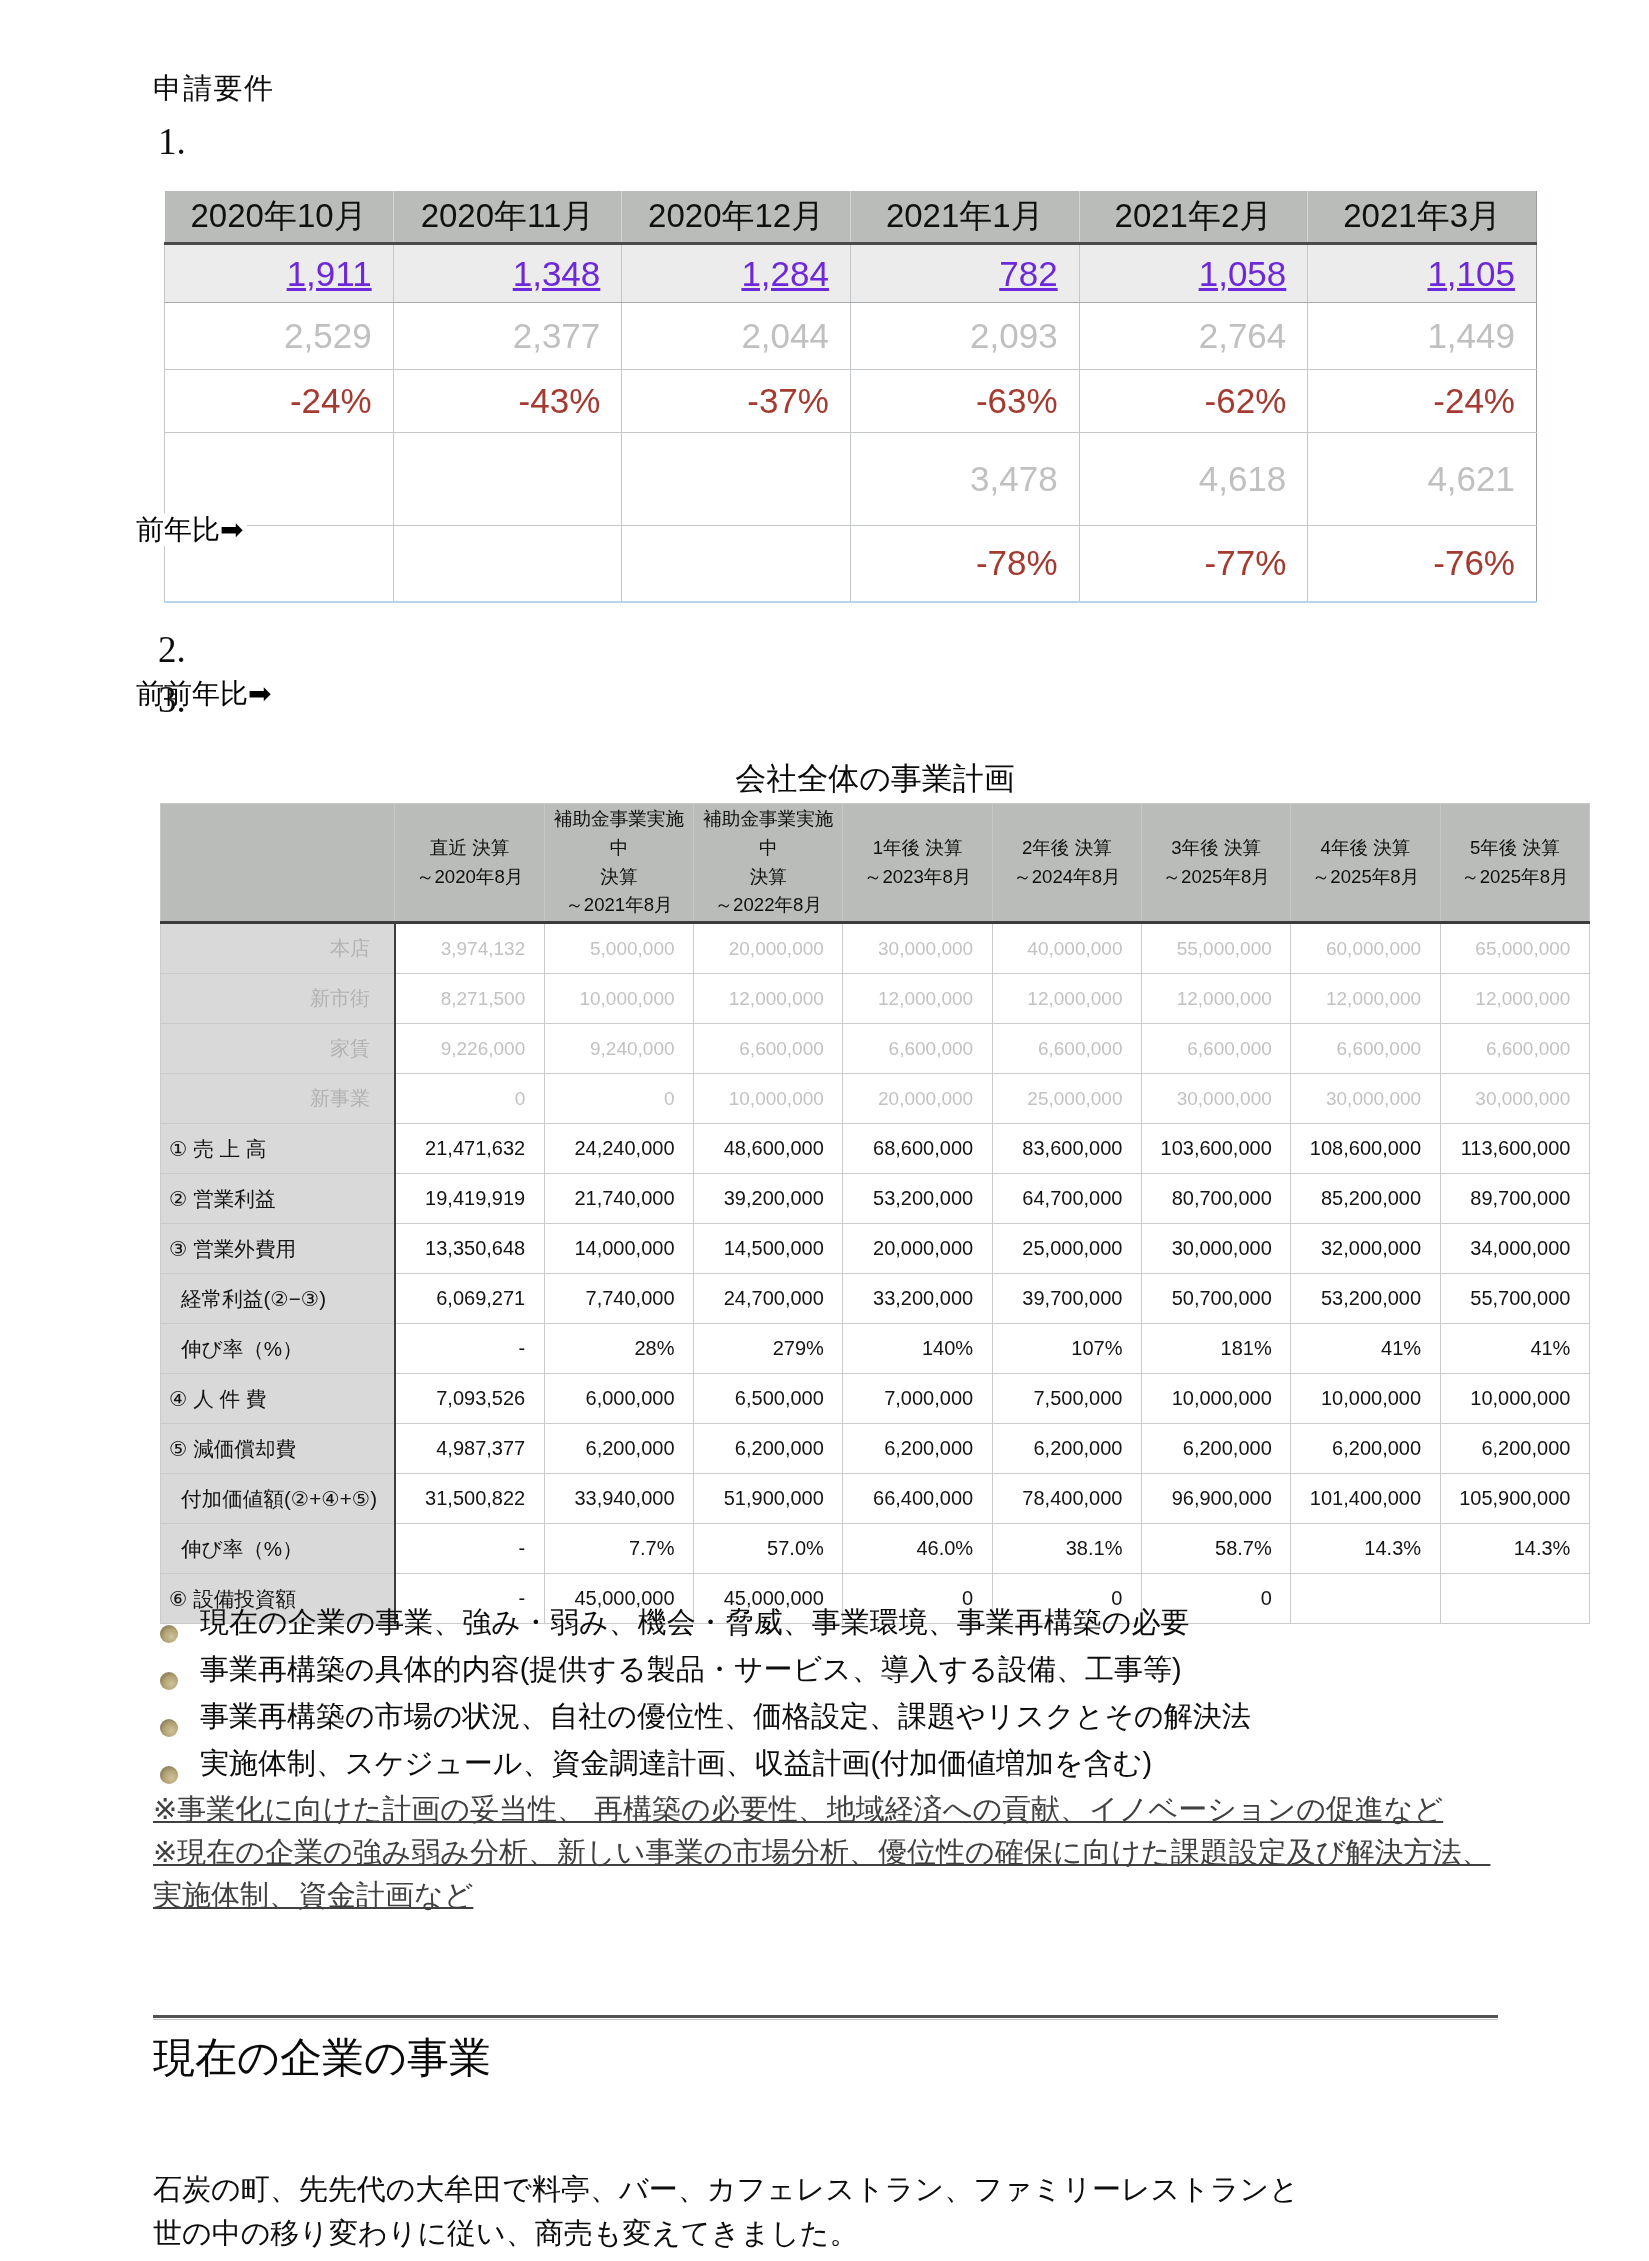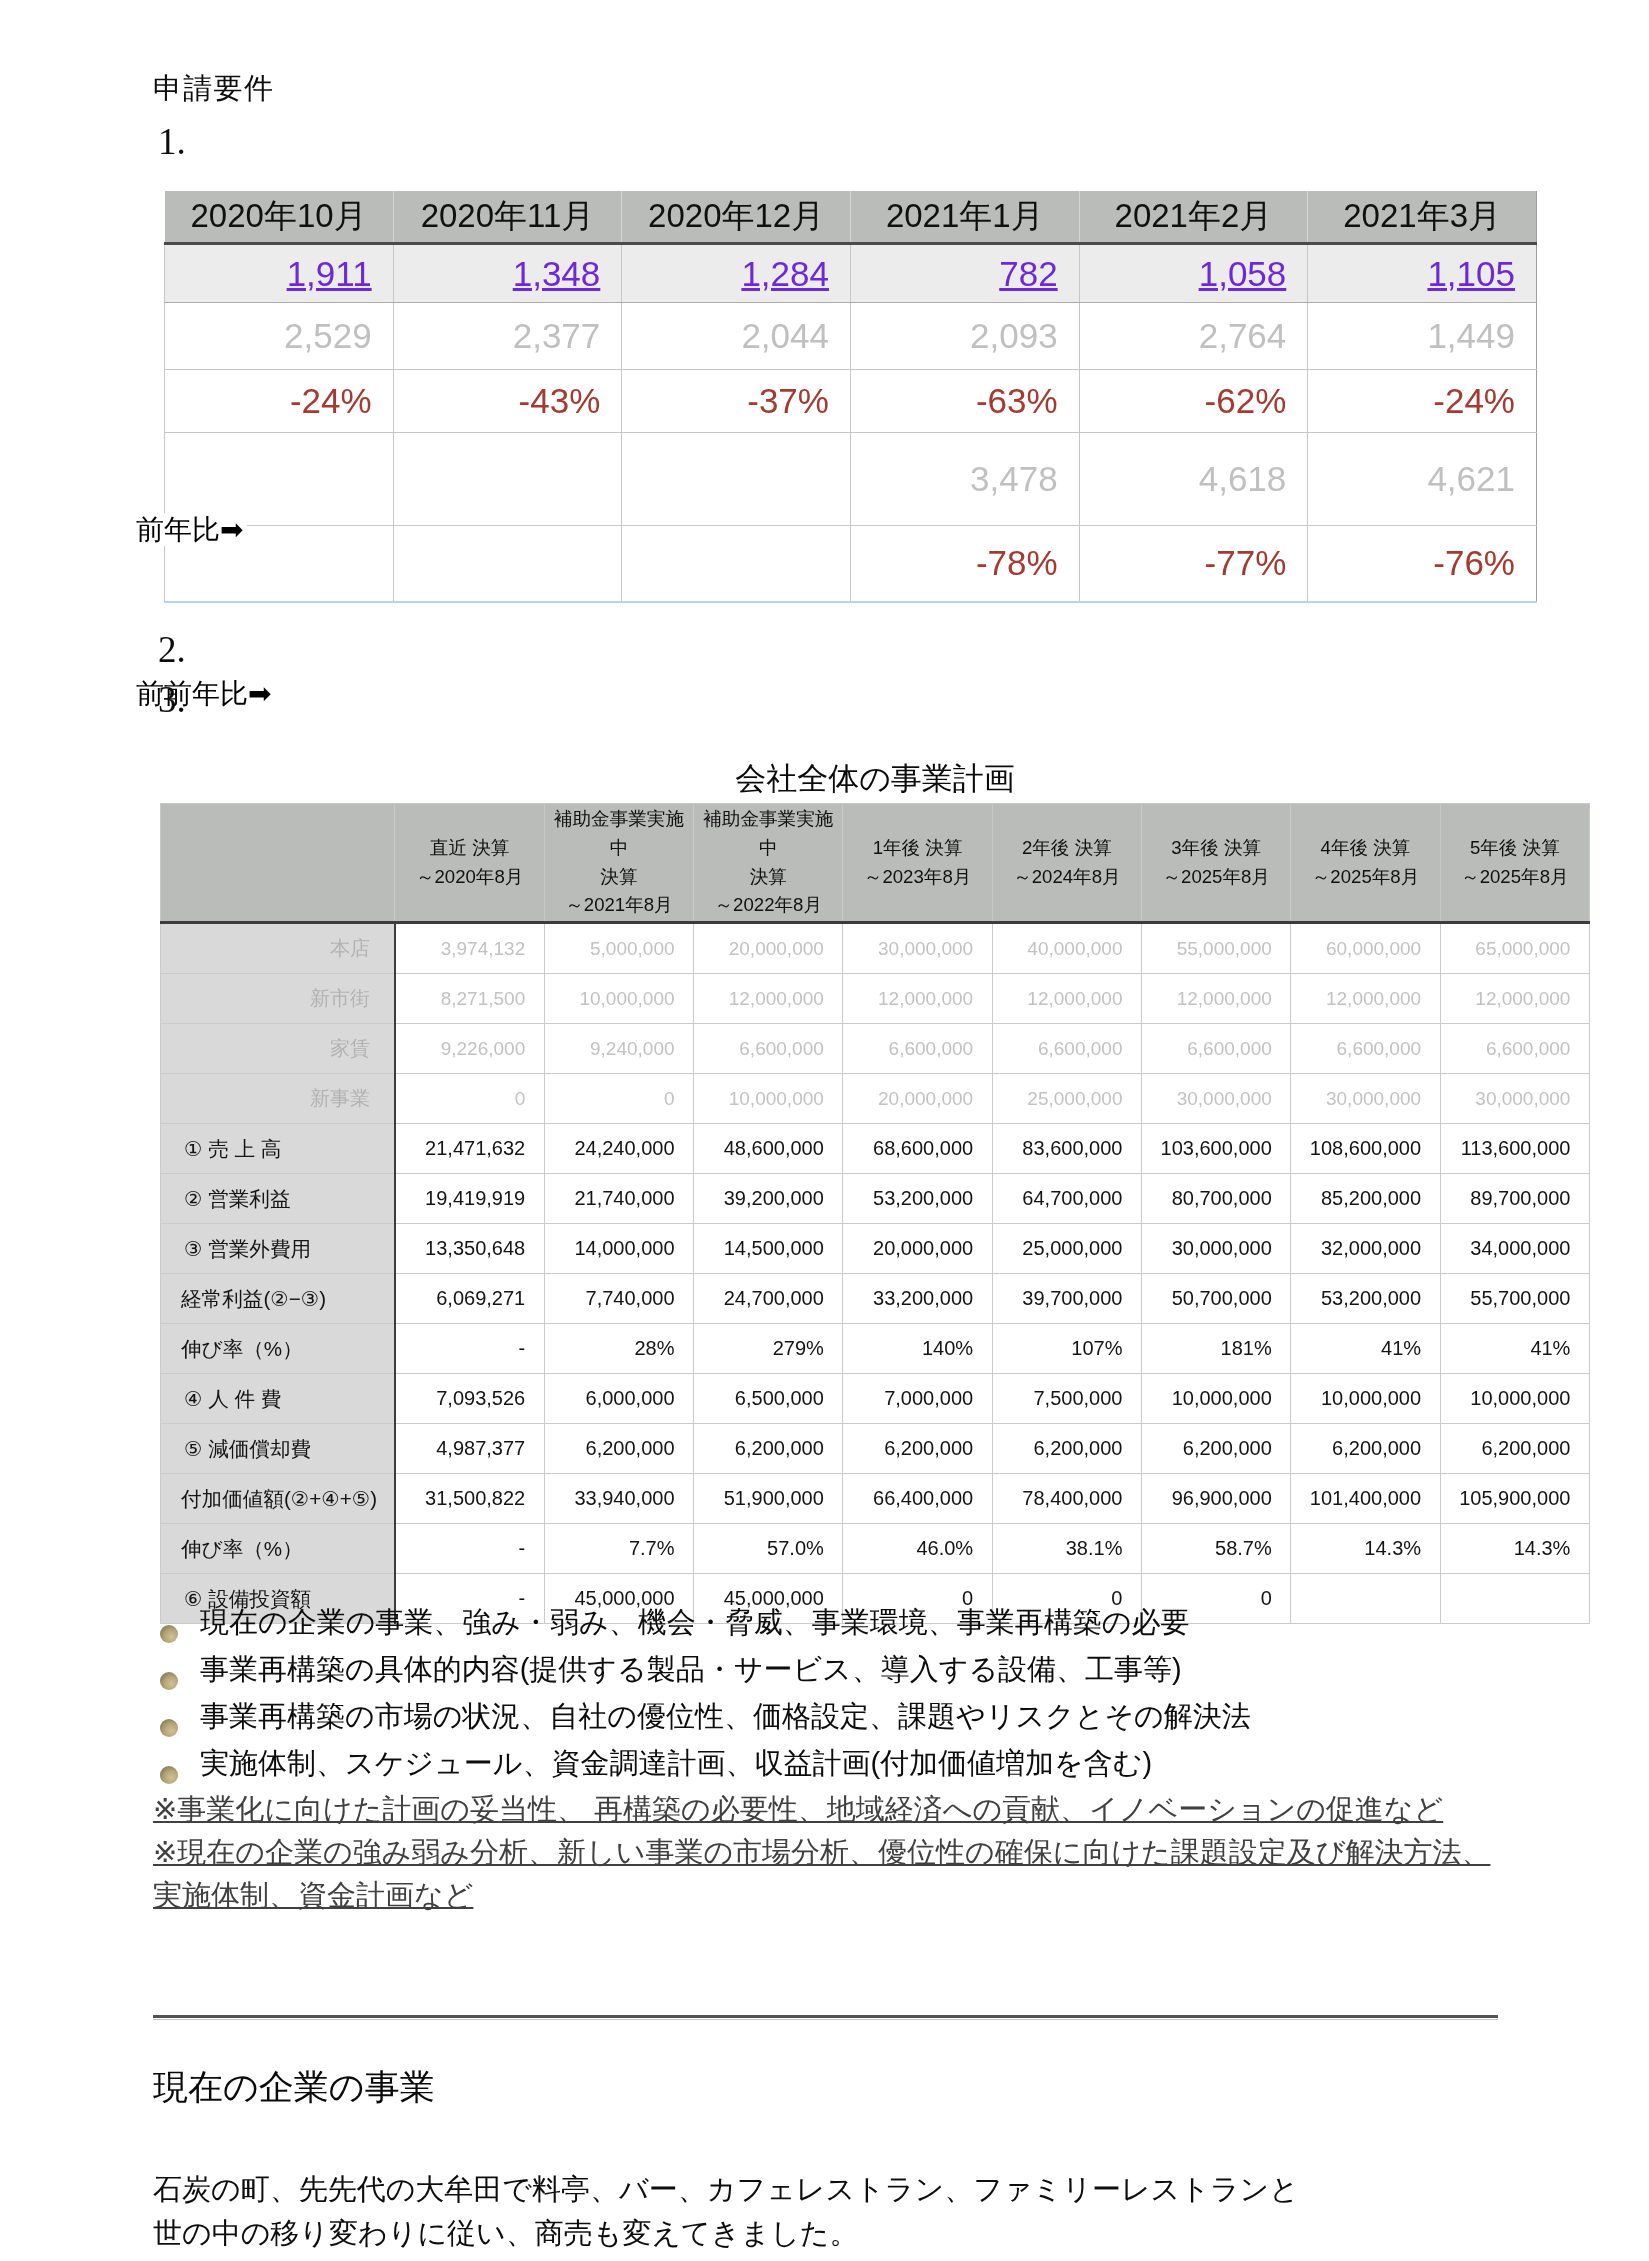--- a/index.html
+++ b/index.html
@@ -47,38 +47,38 @@
   table.t2 th {
     height:100px; background:#b9bcb9; font-weight:normal; font-size:18.6px; color:#101010;
     text-align:center; vertical-align:middle; line-height:1.55; white-space:pre-line;
     border:0.7px solid #c6c9c6; border-bottom:3.3px solid #3c3c3c;
   }
   table.t2 td { height:47px; border:0.7px solid #c9cbcd; background:#ffffff; font-size:20px; }
   table.t2 td.val { text-align:right; padding-right:18.6px; }
   table.t2 tr.gray  td.val { color:#c2c2c2; font-size:19px; }
   table.t2 tr.black td.val { color:#141414; }
   table.t2 td.label-gray  { background:#d9d9d9; color:#b2b2b2; text-align:right; padding-right:24px; border-right:2.7px solid #3c3c3c; }
-  table.t2 td.label-black { background:#d9d9d9; color:#141414; text-align:left; padding-left:23px; font-size:20.6px; border-right:2.7px solid #3c3c3c; }
+  table.t2 td.label-black { background:#d9d9d9; color:#141414; text-align:left; padding-left:8px; font-size:20.6px; border-right:2.7px solid #3c3c3c; }
   table.t2 td.label-indent { padding-left:20px; }
 
   
   ul.bullets { position:absolute; left:160px; top:1596px; margin:0; padding:0; list-style:none; }
   ul.bullets li { display:flex; align-items:flex-end; height:47px; font-size:29px; color:#0d0d0d; }
   .b-icon {
     width:18px; height:18px; border-radius:50%; flex:0 0 18px; margin-right:22px;
     background:radial-gradient(circle at 64% 66%, #cfc29a 0%, #b3a374 45%, #8f835f 72%, #46412f 100%);
   }
   .notes { position:absolute; left:153px; top:1788px; }
   .note-line { font-size:29px; line-height:43px; color:#404040; white-space:nowrap;text-decoration:underline; }
 
   
   .rule { position:absolute; left:153px; top:2015px; width:1345px; }
   .rule-dark { height:3.3px; background:#525252; }
   .rule-light { height:1.3px; background:#c4c4c4; margin-top:0.7px; }
-  .sec-heading { position:absolute; left:153px; top:2030px; font-size:35px; color:#0a0a0a;margin-top:34px; }
+  .sec-heading { position:absolute; left:153px; top:2030px; font-size:42px; color:#0a0a0a; }
   .sec-body { position:absolute; left:153px; top:2135px; font-size:29px; line-height:44px; color:#0d0d0d;margin-top:32px; }
 </style>
 </head>
 <body>
 
 <div class="page">
 
   <div class="doc-title">申請要件</div>
   <div class="list-num n1">1.</div>
 

